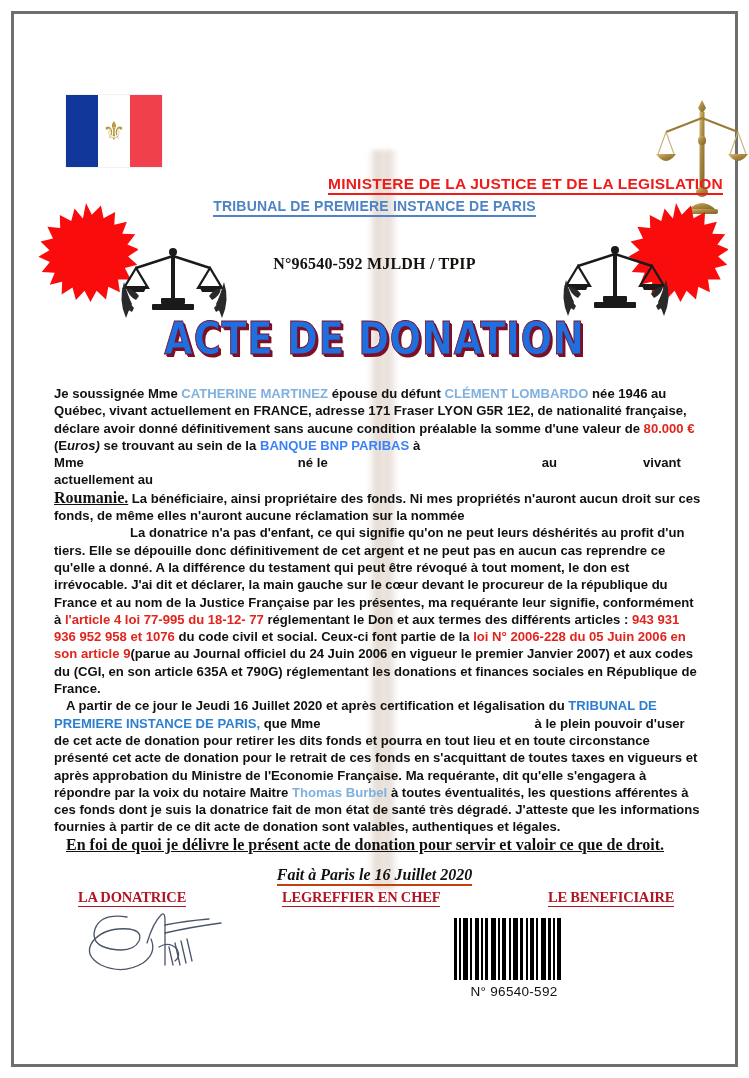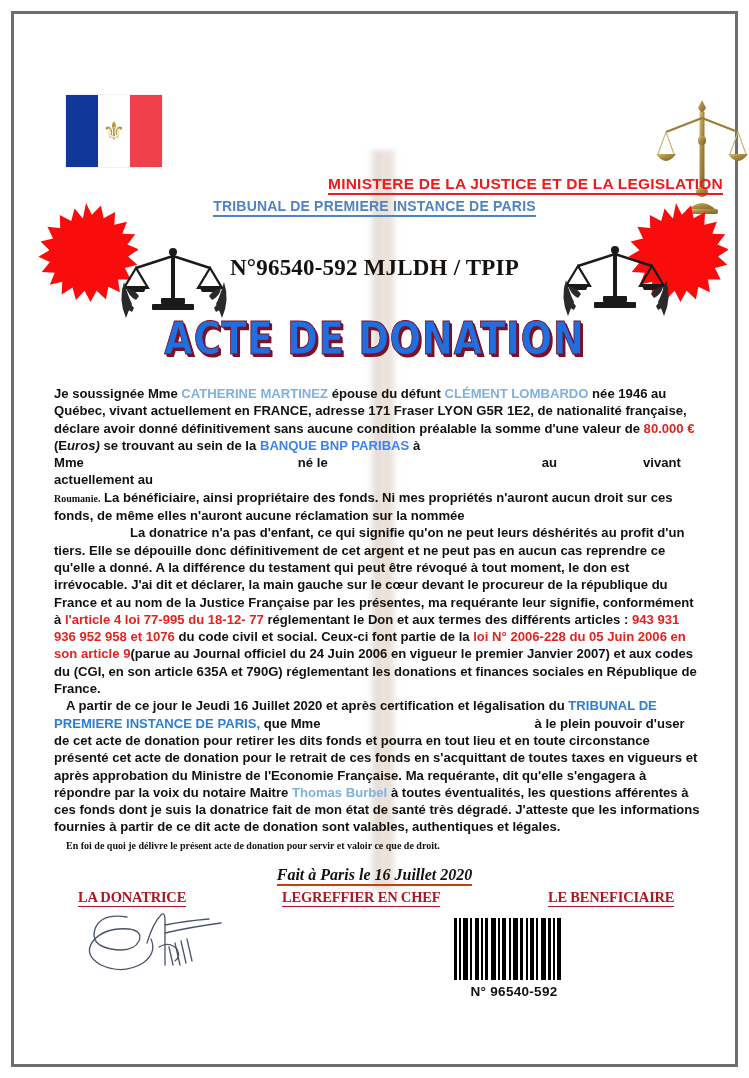--- a/index.html
+++ b/index.html
@@ -86,21 +86,21 @@
   .seal-r{left:598px;top:202px;}
 
   .emb{position:absolute;width:120px;height:82px;}
   .emb-l{left:88px;top:242px;}
   .emb-r{left:530px;top:240px;}
 
   .refno{
     position:absolute;left:0;top:255px;width:697px;
     text-align:center;
     font-family:"Liberation Serif",serif;
-    font-weight:bold;font-size:23px;color:#14110f;
+    font-weight:bold;font-size:16px;color:#14110f;
     letter-spacing:.2px;
   }
 
   .title{
     position:absolute;left:0;top:316px;width:697px;
     text-align:center;
     font-family:"DejaVu Sans",sans-serif;
     font-weight:bold;
     font-size:45px;
     line-height:1;
@@ -123,21 +123,21 @@
     color:#111111;
     text-align:left;
   }
   .body p{margin:0;}
   .ind{text-indent:76px;}
   .ind-s{text-indent:12px;}
   .blue-name{color:#7fb0de;}
   .blue-dark{color:#2f7fd0;}
   .green{color:#3b82f6;}
   .red{color:#e2241c;}
-  .serif-sm{font-family:"Liberation Serif",serif;font-size:10px;}
+  .serif-sm{font-family:"Liberation Serif",serif;font-size:16px;text-decoration:underline;}
   .gap-md{display:inline-block;width:86px;}
   .gap-xl{display:inline-block;width:214px;}
 
   .faitline{
     position:absolute;left:0;top:866px;width:697px;
     text-align:center;
   }
   .faitline span{
     font-family:"Liberation Serif",serif;
     font-style:italic;font-weight:bold;
@@ -164,21 +164,21 @@
   .barcode{
     position:absolute;left:428px;top:918px;
     width:120px;height:62px;
     display:flex;align-items:stretch;
     background:#fff;
   }
   .barcode i{display:block;height:100%;background:#000;}
   .barcode-no{
     position:absolute;left:408px;top:984px;width:160px;
     text-align:center;
-    font-weight:bold;font-size:13.5px;color:#111;
+    font-weight:normal;font-size:13.5px;color:#111;
     letter-spacing:.3px;
   }
 </style>
 </head>
 <body>
 
 <div class="page">
 
   <div class="watermark"></div>
   <div class="frame"></div>

